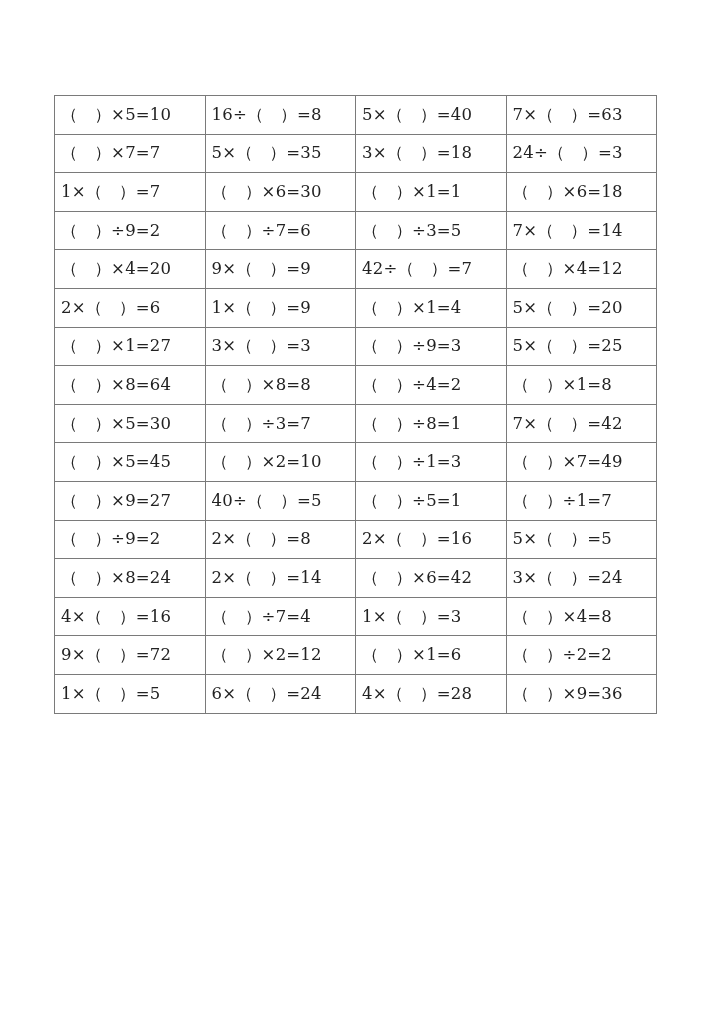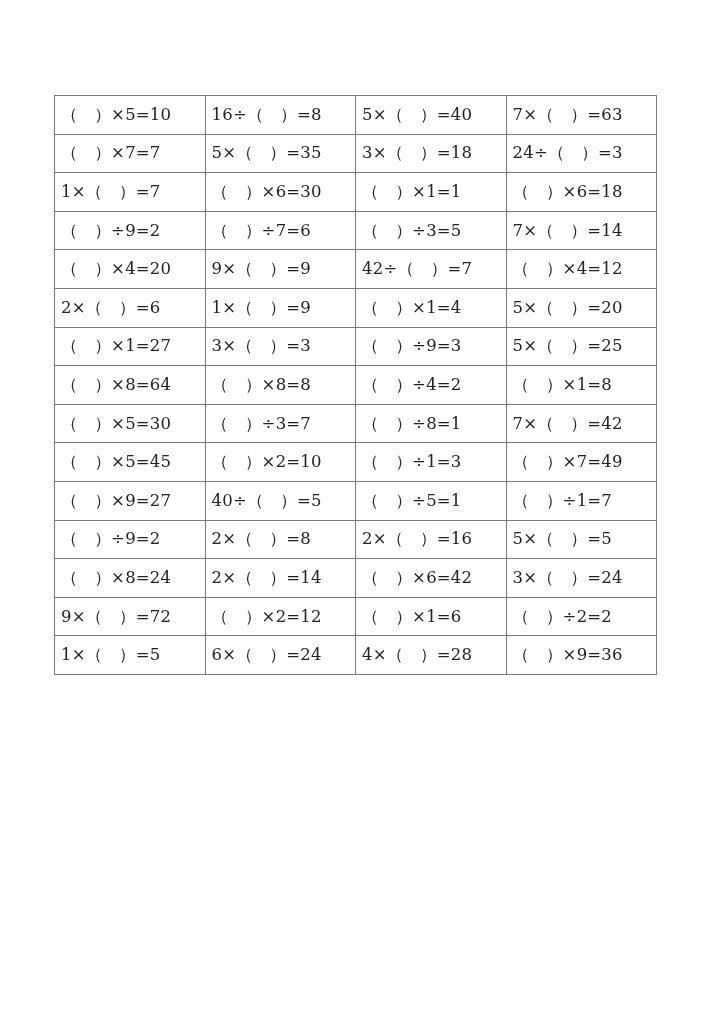--- a/index.html
+++ b/index.html
@@ -113,20 +113,26 @@
         <td class="c2">2×（　）=16</td>
         <td class="c3">5×（　）=5</td>
       </tr>
       <tr>
         <td class="c0">（　）×8=24</td>
         <td class="c1">2×（　）=14</td>
         <td class="c2">（　）×6=42</td>
         <td class="c3">3×（　）=24</td>
       </tr>
       <tr>
+        <td class="c0">4×（　）=16</td>
+        <td class="c1">（　）÷7=4</td>
+        <td class="c2">1×（　）=3</td>
+        <td class="c3">（　）×4=8</td>
+      </tr>
+      <tr>
         <td class="c0">9×（　）=72</td>
         <td class="c1">（　）×2=12</td>
         <td class="c2">（　）×1=6</td>
         <td class="c3">（　）÷2=2</td>
       </tr>
       <tr>
         <td class="c0">1×（　）=5</td>
         <td class="c1">6×（　）=24</td>
         <td class="c2">4×（　）=28</td>
         <td class="c3">（　）×9=36</td>

